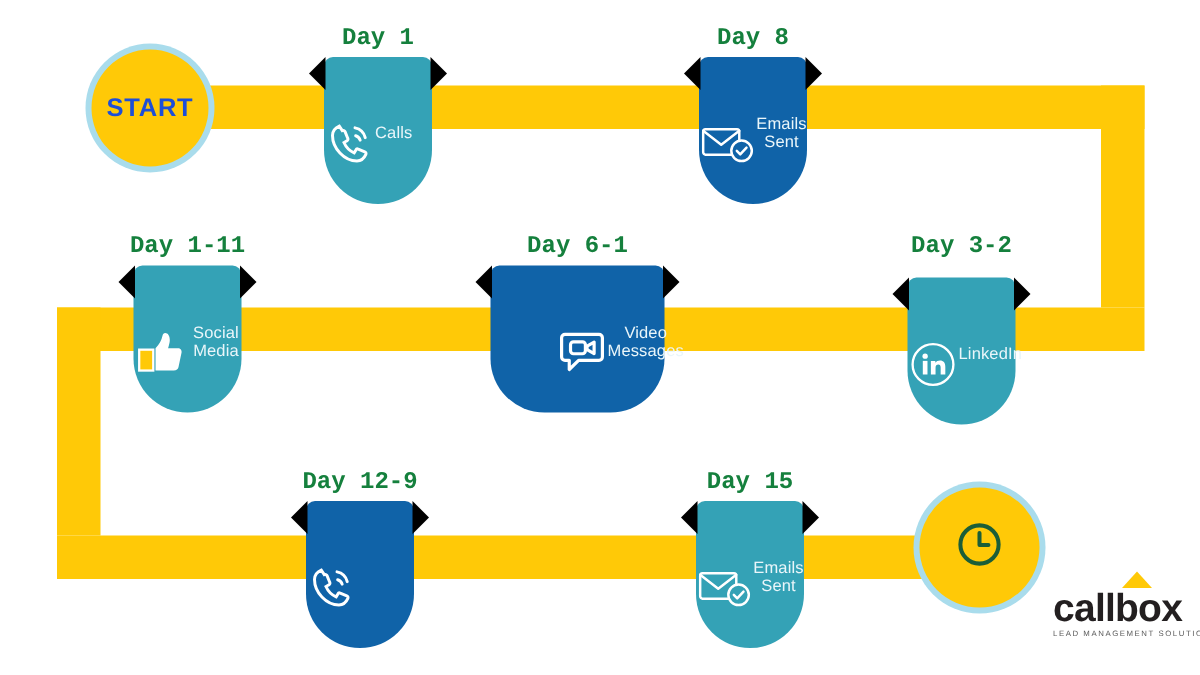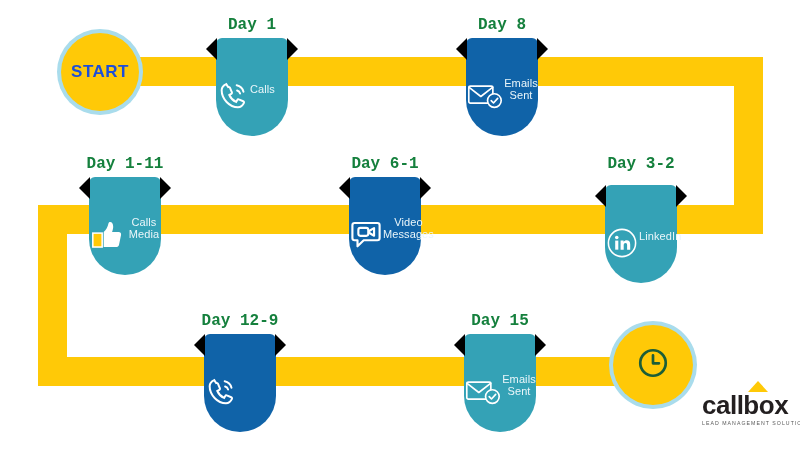--- a/index.html
+++ b/index.html
@@ -158,27 +158,27 @@
       <span class="tail right teal-tail"></span>
       <span class="badge-icon">
         <svg width="38" height="34" viewBox="0 0 30 26">
           <rect x="3" y="11.5" width="7.4" height="11" fill="#FFC907" stroke="#ffffff" stroke-width="1.2"></rect>
           <path d="M11.6 22.5 h9.6 c1.4 0 2.3-.8 2.5-1.9 l1.6-7.6
                    c.25-1.3-.6-2.3-1.9-2.3 h-5.2 c.5-1.6 .9-3 .9-4.3
                    c0-2.1-1-3.6-2.4-3.6 c-.8 0-1.2 .5-1.4 1.3
                    c-.55 2.6-1.7 4.8-3.7 6.6 z" fill="#ffffff"></path>
         </svg>
       </span>
-      <span class="badge-text">Calls Media</span>
+      <span class="badge-text">Social Media</span>
     </div>
   </div>
 
   <div class="badge-group" style="left:385px;top:155px;width:0;height:0;">
     <span class="day-label">Day 6-1</span>
-    <div class="badge navy" style="top:22px;">
+    <div class="badge navy" style="top:22px;padding-left:44px;">
       <span class="tail left navy-tail"></span>
       <span class="tail right navy-tail"></span>
       <span class="badge-icon">
         <svg width="34" height="34" viewBox="0 0 24 24" fill="none" stroke="#ffffff" stroke-width="1.5" stroke-linecap="round" stroke-linejoin="round">
           <path d="M4 3.5 h16 a1.6 1.6 0 0 1 1.6 1.6 v9 a1.6 1.6 0 0 1 -1.6 1.6
                    h-9.6 l-4.4 4.3 v-4.3 H4 a1.6 1.6 0 0 1 -1.6 -1.6
                    v-9 A1.6 1.6 0 0 1 4 3.5 z"></path>
           <rect x="6.6" y="7" width="7" height="5.6" rx="1.4"></rect>
           <path d="M14.4 9 l3.3 -1.9 v5.4 l-3.3 -1.9 z"></path>
         </svg>

